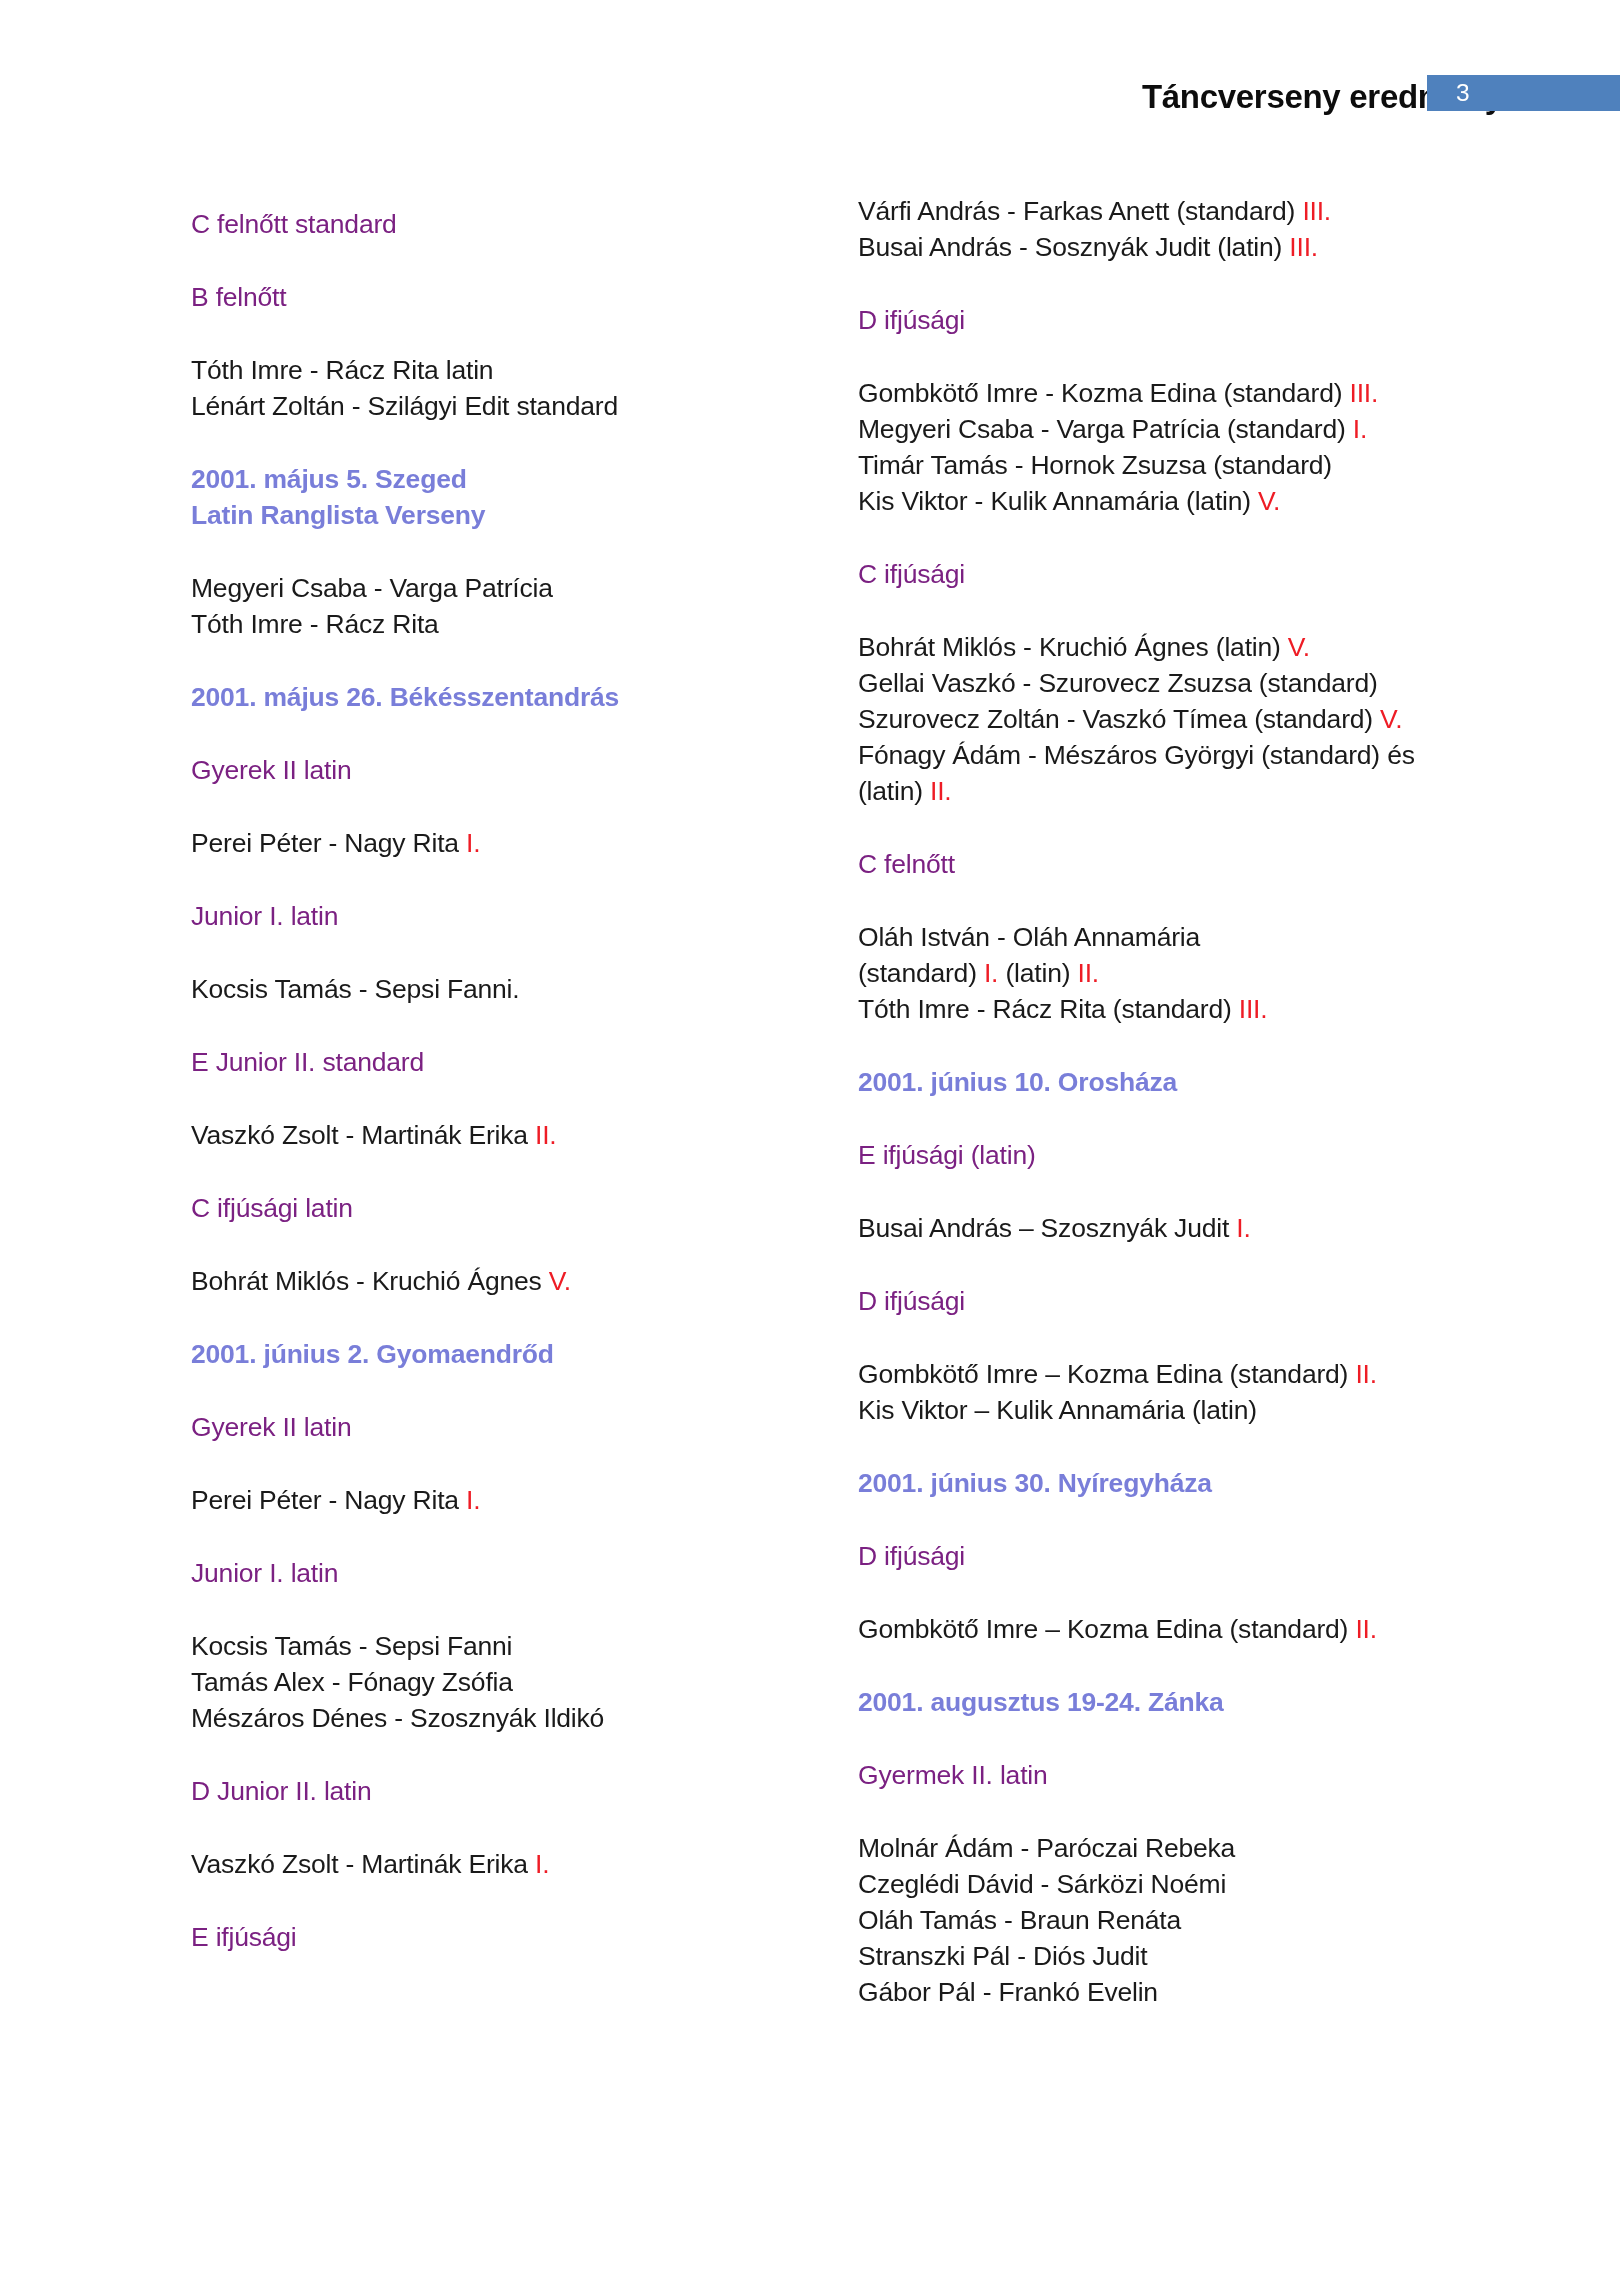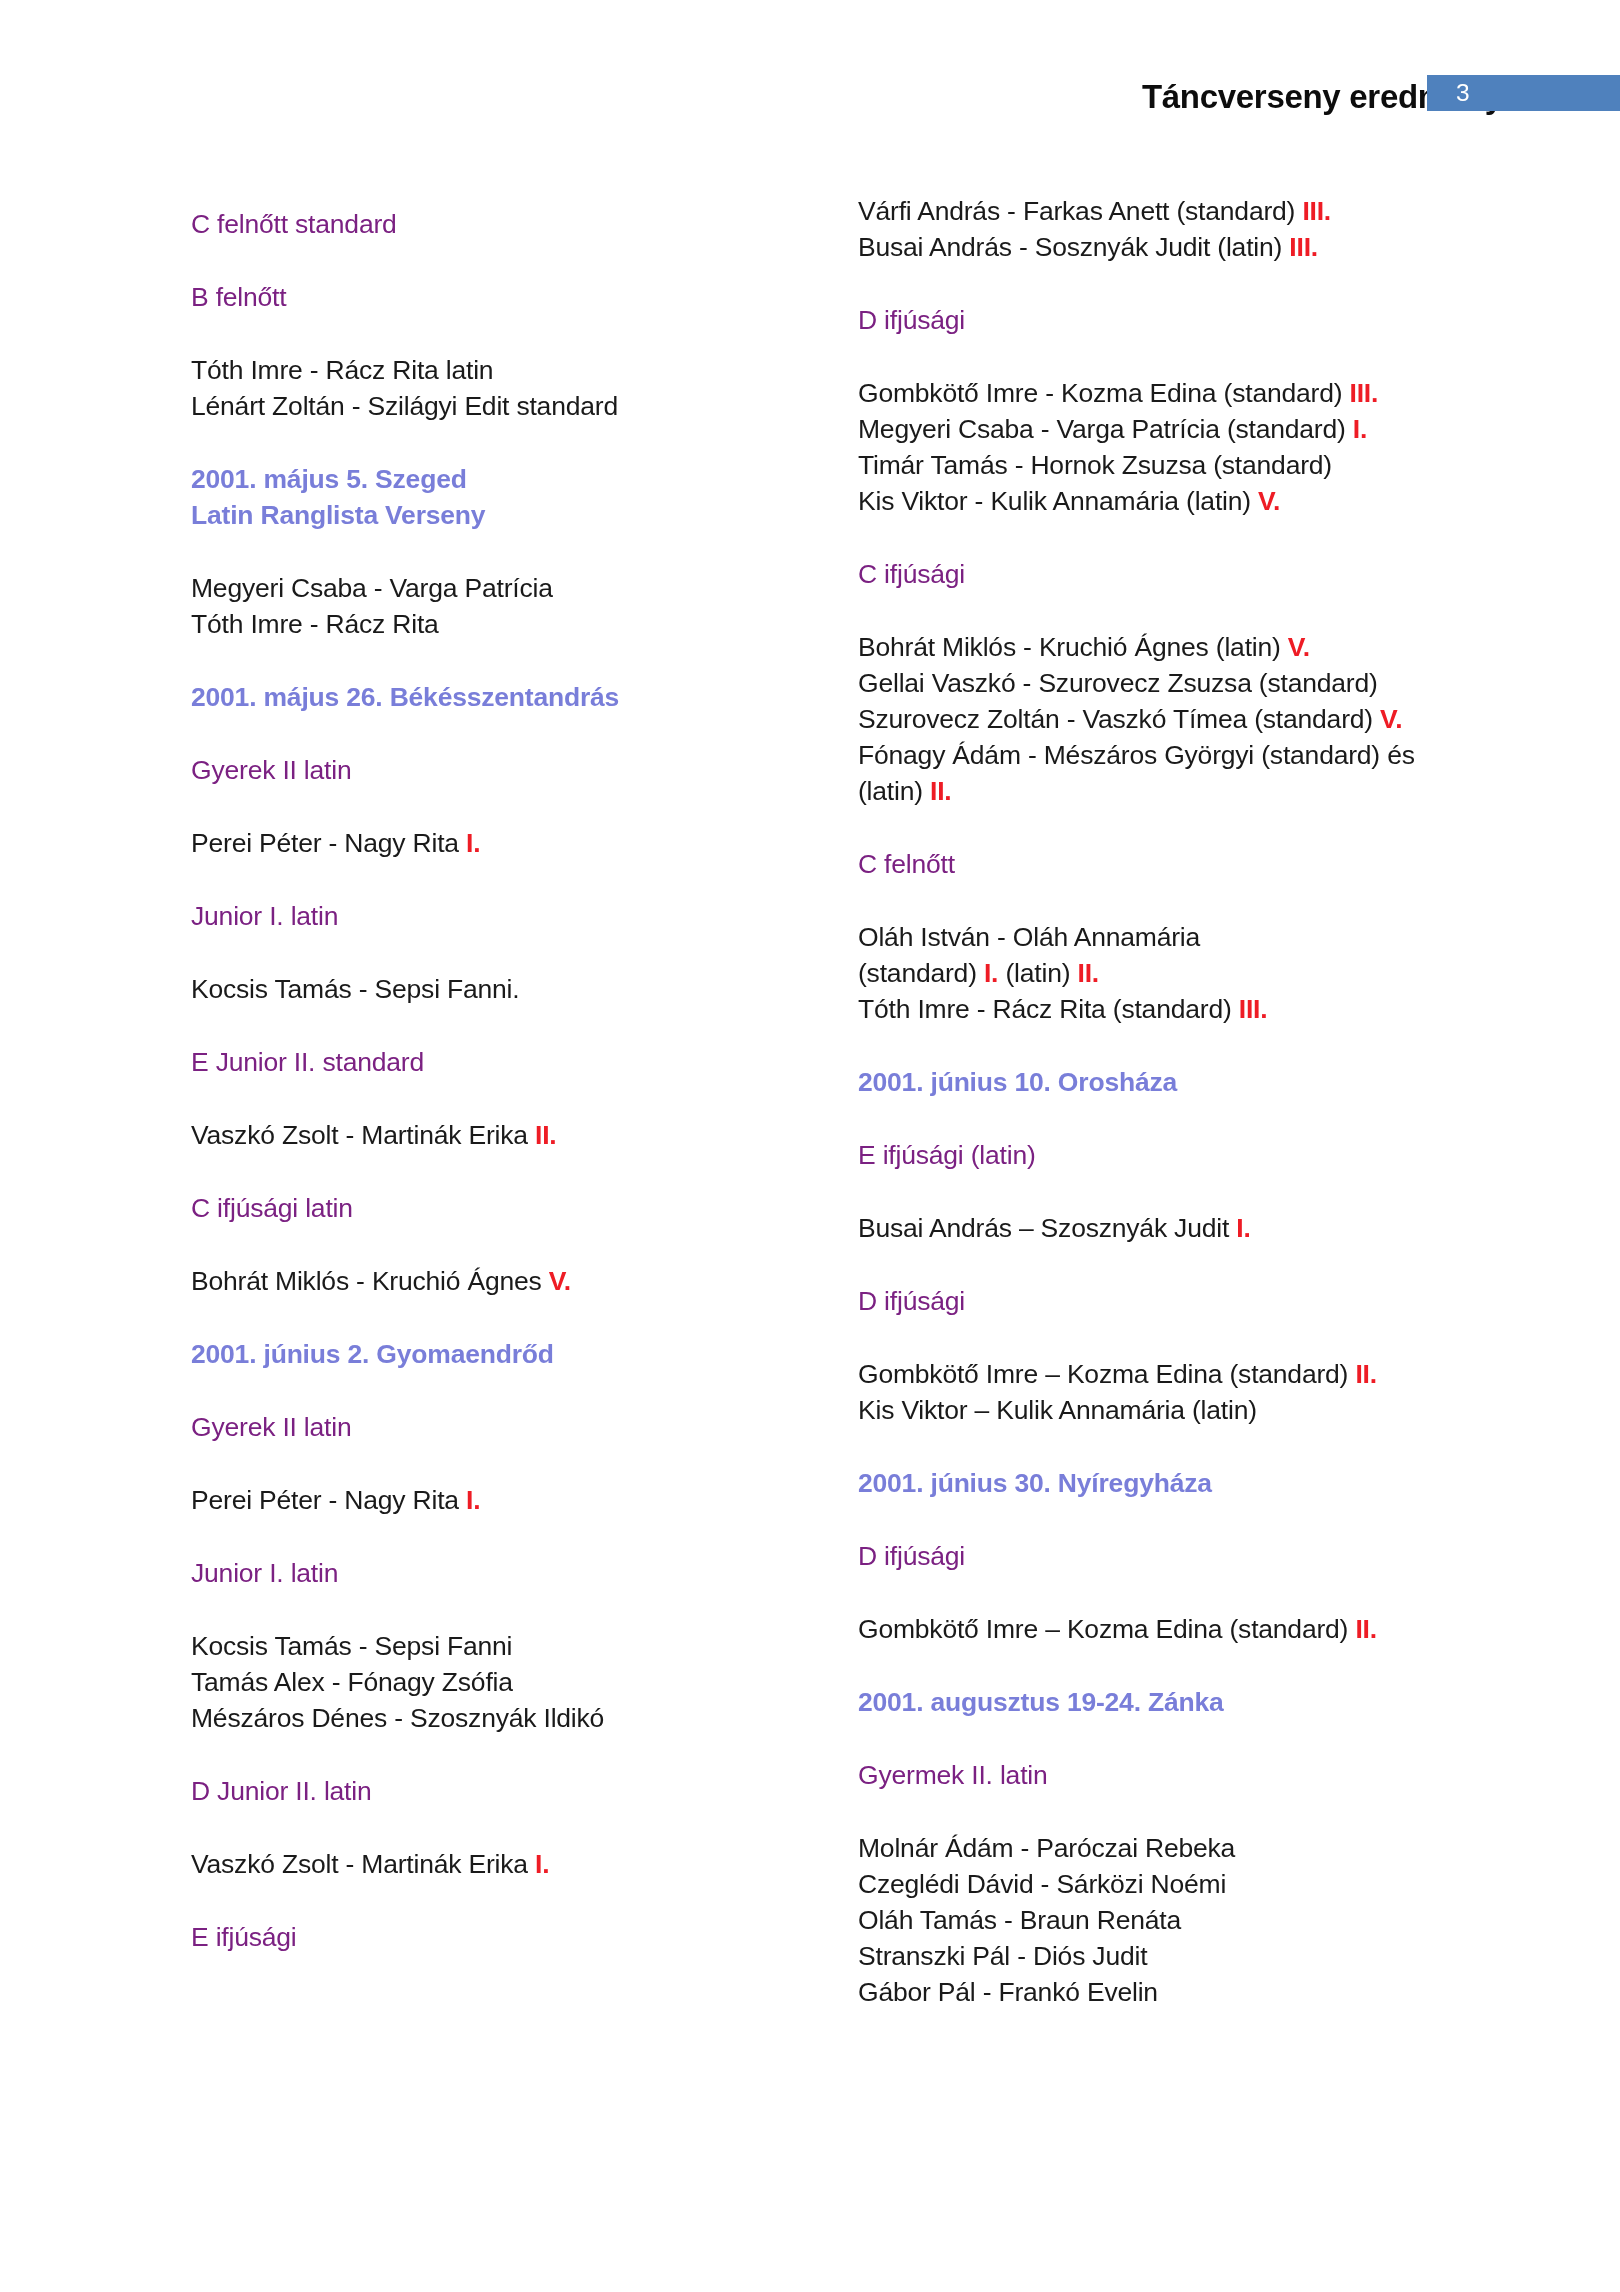--- a/index.html
+++ b/index.html
@@ -47,21 +47,21 @@
   .block {
     margin: 0 0 37px 0;
     font-size: 26.5px;
     line-height: 36px;
     letter-spacing: -0.2px;
     color: #1a1a1a;
     white-space: nowrap;
   }
   .block.category { color: var(--cat-color, #7b2182); margin-top: 13px; }
   .block.date     { color: var(--date-color, #797ed9); font-weight: 700; }
-  .rank           { color: var(--rank-color, #ee1c25); font-weight: 700; }
+  .rank           { color: var(--rank-color, #ee1c25); font-weight: 400; }
 </style>
 </head>
 <body>
 
 <div class="page-title">Táncverseny eredmények 2001</div>
 
 <div class="page-tab">
   <span>3</span>
 </div>
 

